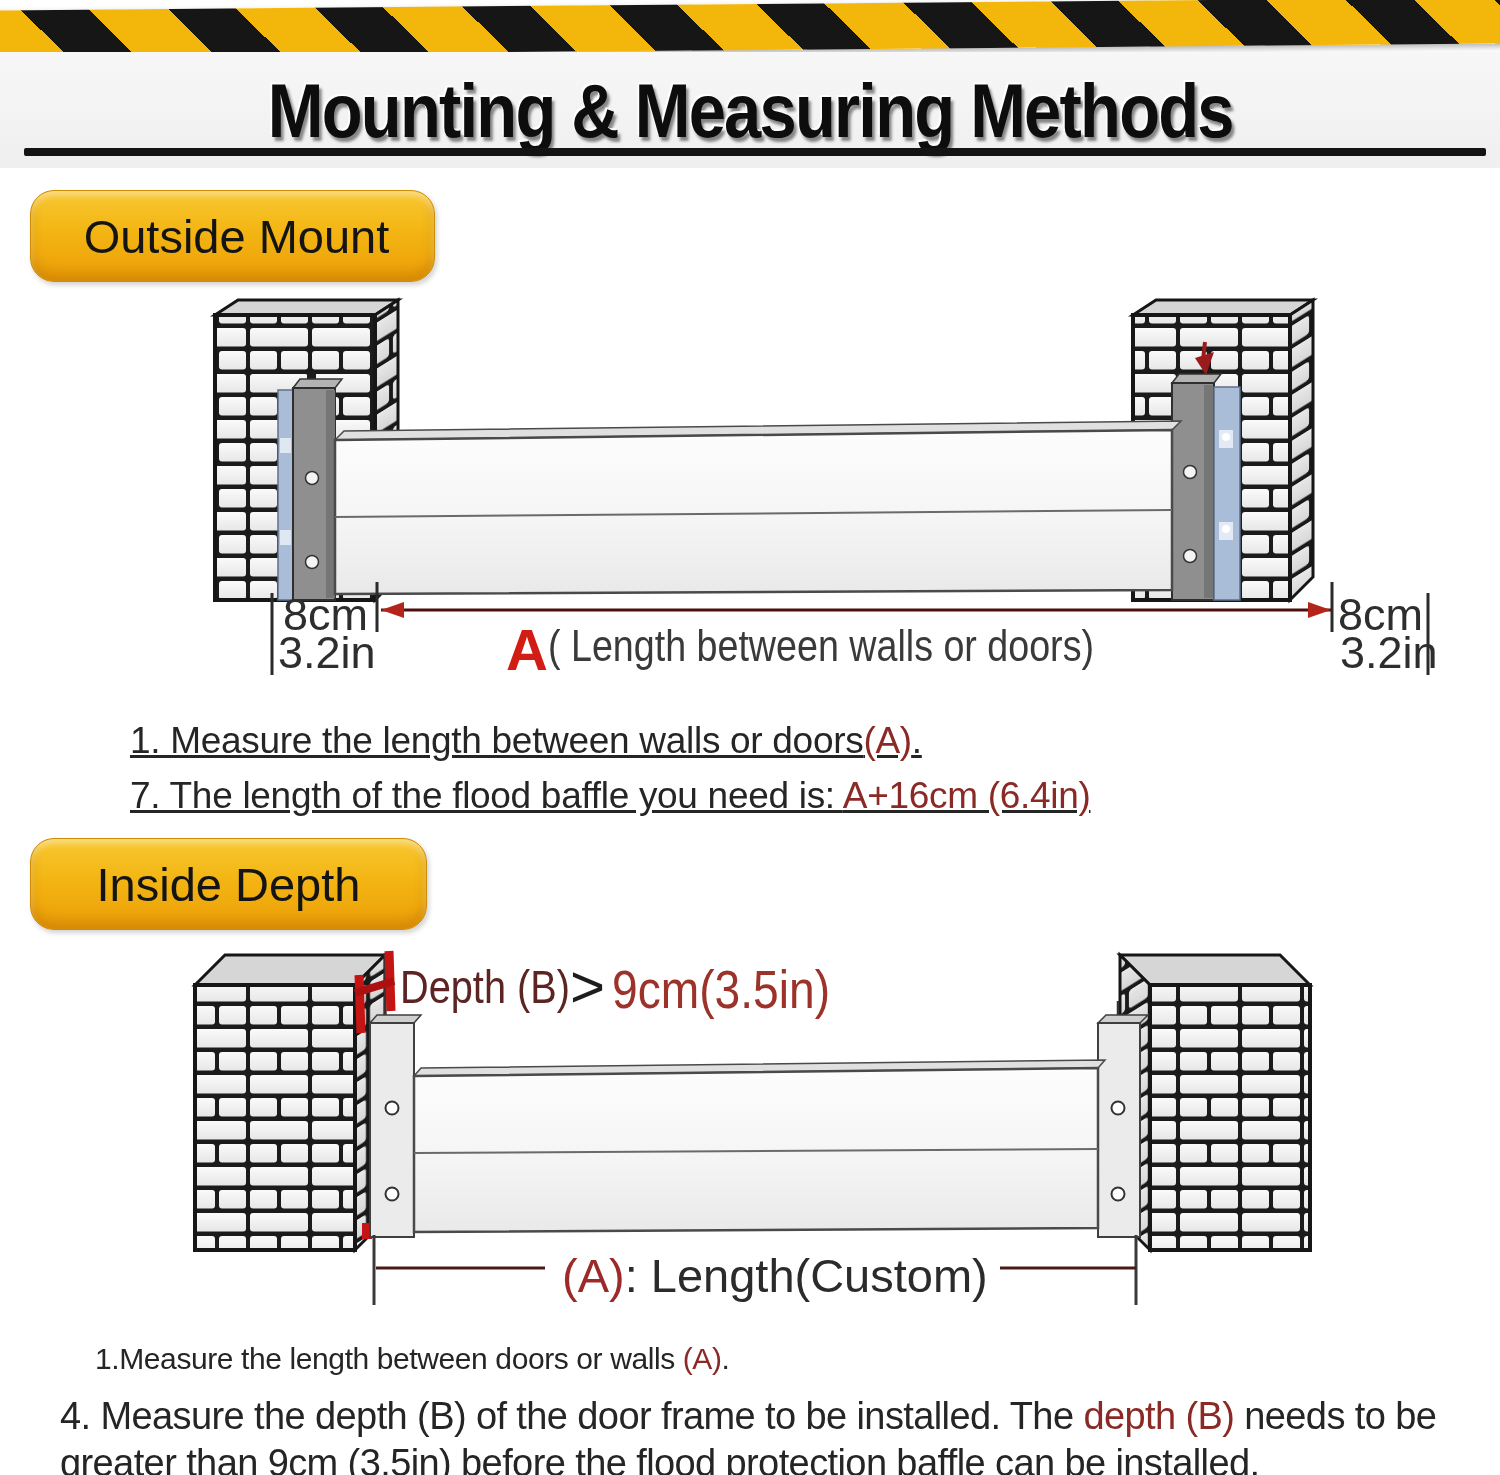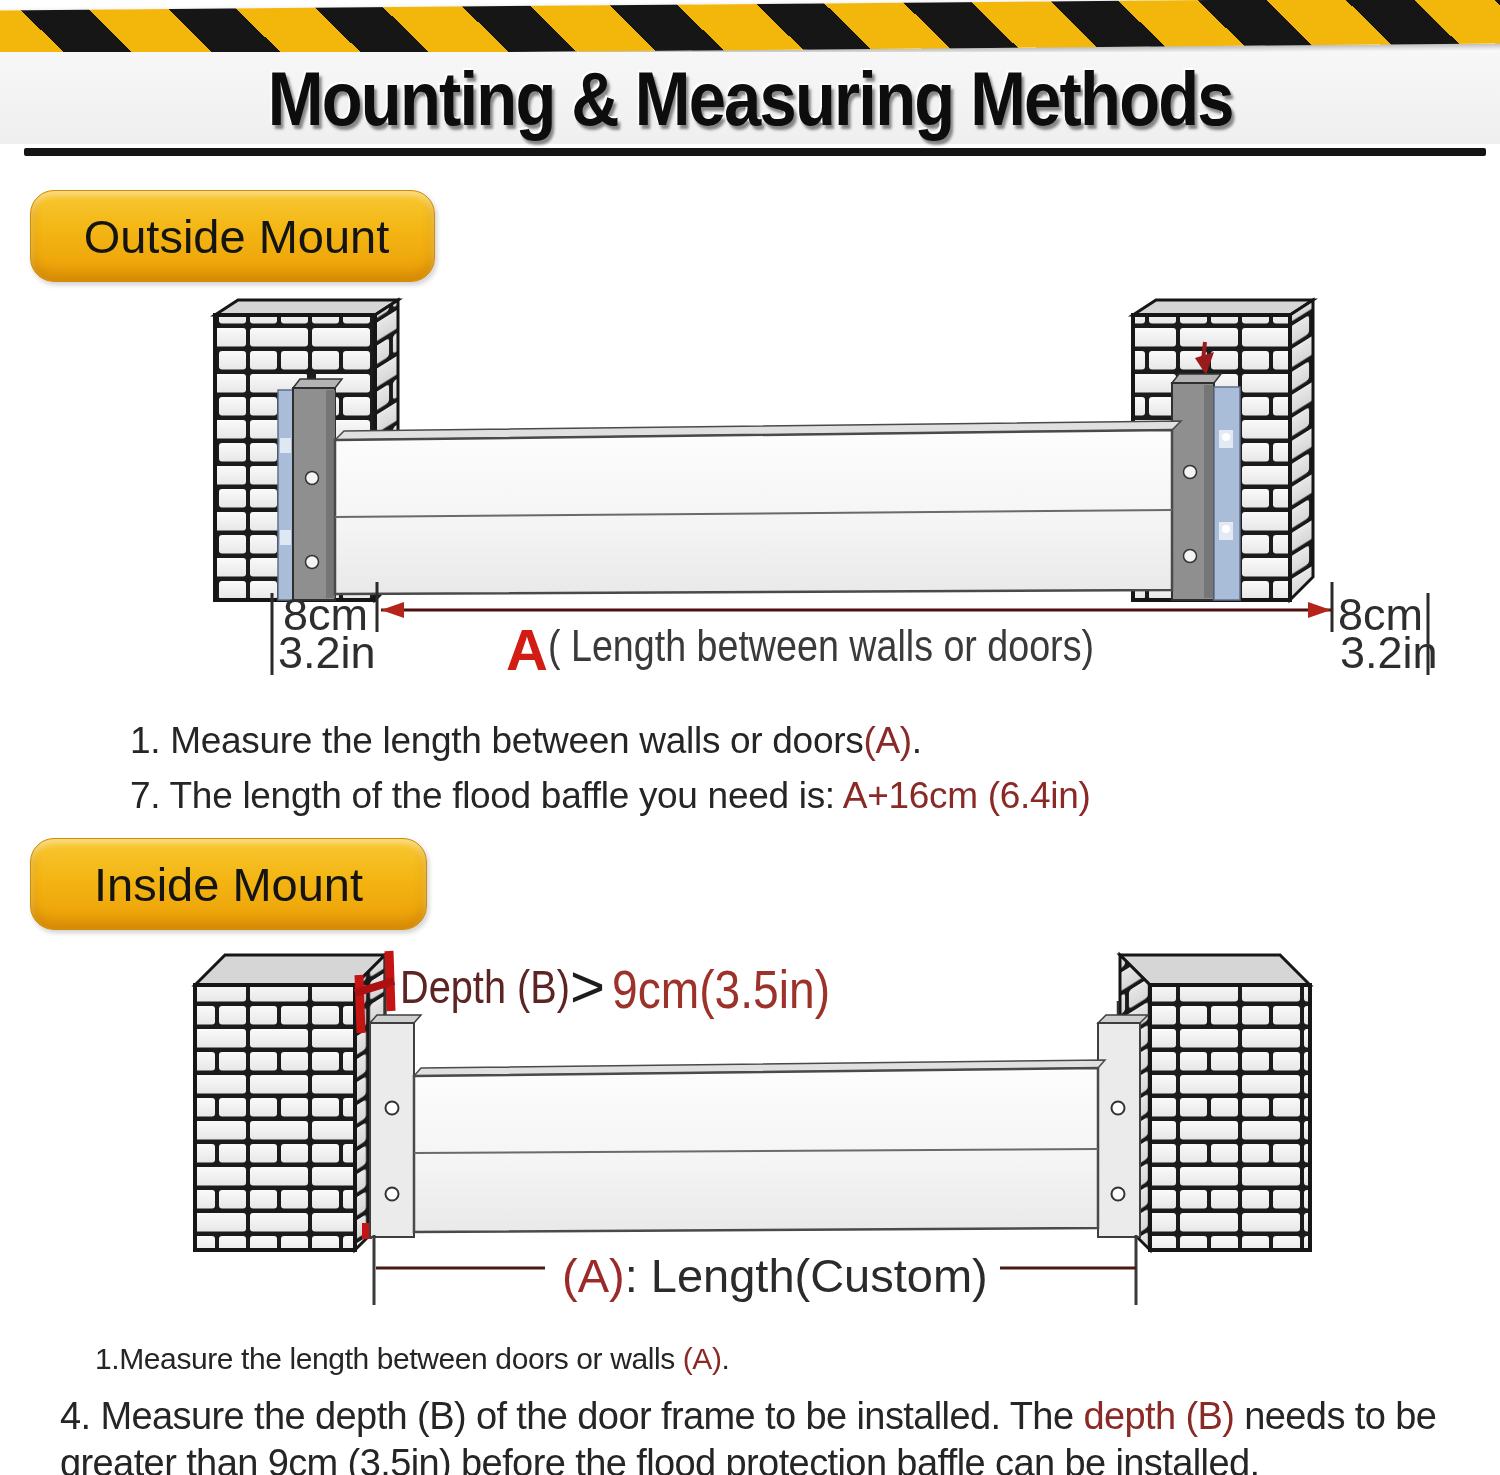--- a/index.html
+++ b/index.html
@@ -9,21 +9,21 @@
     font-family:"Liberation Sans", sans-serif;
   }
   
   .hazard-tape{
     position:absolute;left:-12px;right:-12px;top:4px;height:46px;
     background:repeating-linear-gradient(45deg,#F2B70A 0 56px,#161616 56px 104px);
     transform:rotate(-0.5deg);
     box-shadow:0 3px 6px rgba(0,0,0,.30);
   }
   .title-band{
-    position:absolute;left:0;right:0;top:52px;height:92px;
+    position:absolute;left:0;right:0;top:52px;height:116px;
     background:linear-gradient(#f7f7f7,#efefef);
     display:flex;align-items:center;justify-content:center;
   }
   .page-title{
     font-size:76px;font-weight:700;color:#0d0d0d;letter-spacing:-2px;
     transform:scaleX(.88);white-space:nowrap;
     text-shadow:-2px -2px 0 rgba(255,255,255,.85), 3px 4px 3px rgba(0,0,0,.45);
   }
   .title-divider{
     position:absolute;left:24px;right:14px;top:148px;height:8px;
@@ -41,21 +41,21 @@
   .badge.outside{top:190px;padding-left:8px;}
   .badge.inside{top:838px;}
   
   .diagram{position:absolute;left:0;width:1500px;}
   .diagram.outside{top:280px;height:430px;}
   .diagram.inside{top:935px;height:400px;}
   svg text{font-family:"Liberation Sans", sans-serif;}
   
   .steps{position:absolute;color:#252525;}
   .out-steps{left:130px;top:720px;font-size:37px;letter-spacing:-0.3px;}
-  .out-steps p{margin:0 0 13px 0;white-space:nowrap;}
+  .out-steps p{margin:0 0 13px 0;white-space:nowrap;text-decoration:underline;}
   .in-step1{left:95px;top:1342px;font-size:30px;letter-spacing:-0.4px;white-space:nowrap;}
   .in-step2{left:60px;top:1393px;width:1400px;font-size:38px;line-height:47px;letter-spacing:-0.6px;}
   .accent{color:#8A2A26;}
 </style>
 </head>
 <body>
 
 <div class="hazard-tape"></div>
 <div class="title-band">
   <div class="page-title">Mounting &amp; Measuring Methods</div>
@@ -159,21 +159,21 @@
     <text x="1340" y="388" font-size="45" fill="#2e2e2e">3.2in</text>
   </g>
 </svg>
 
 <div class="steps out-steps">
   <p><span>1. Measure the length between walls or doors</span><span class="accent">(A)</span><span>.</span></p>
   <p><span>7. The length of the flood baffle you need is: </span><span class="accent">A+16cm (6.4in)</span><span></span></p>
 </div>
 
 <div class="badge inside">
-  <span>Inside Mount</span>
+  <span>Inside Depth</span>
 </div>
 
 <svg class="diagram inside" viewBox="0 0 1500 400">
 
   <g>
     <polygon points="195,50 225,20 385,20 355,50" fill="#d6d6d6" stroke="#161616" stroke-width="3"></polygon>
     <polygon points="355,50 385,20 385,285 355,315" fill="url(#brickS)" stroke="#161616" stroke-width="3"></polygon>
     <polygon points="355,50 385,20 385,285 355,315" fill="rgba(0,0,0,0.07)"></polygon>
     <rect x="195" y="50" width="160" height="265" fill="url(#brick)" stroke="#161616" stroke-width="4"></rect>
   </g>

